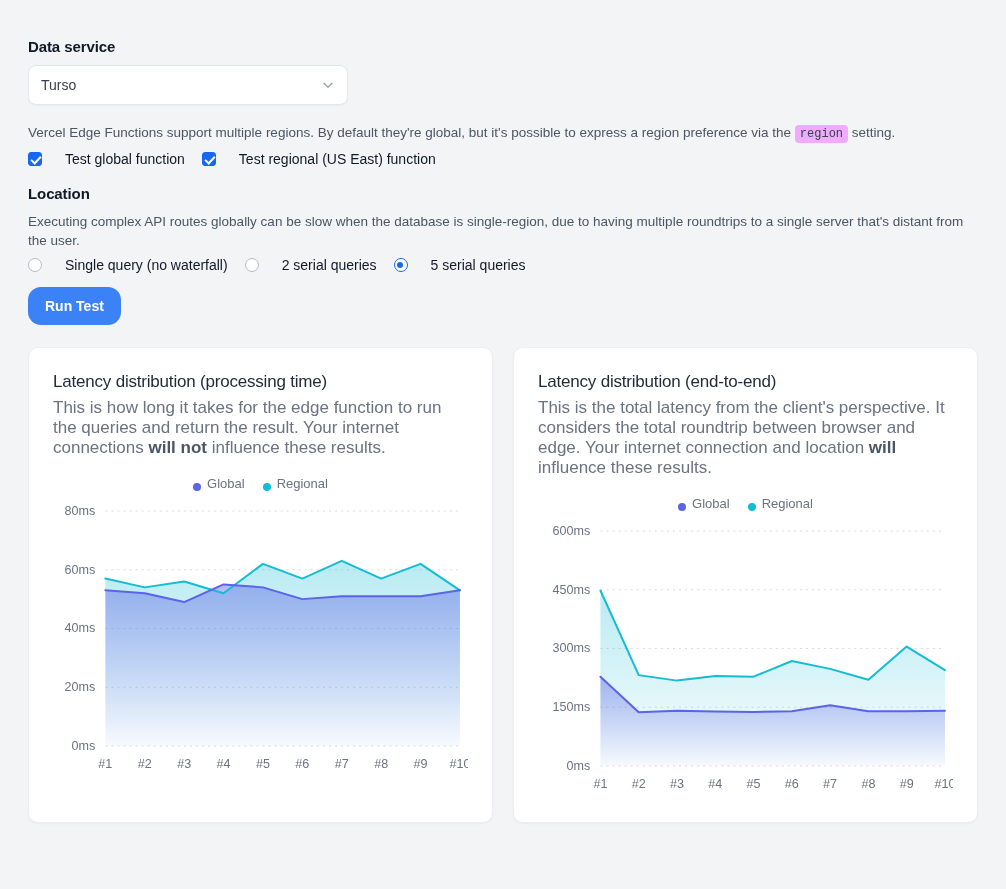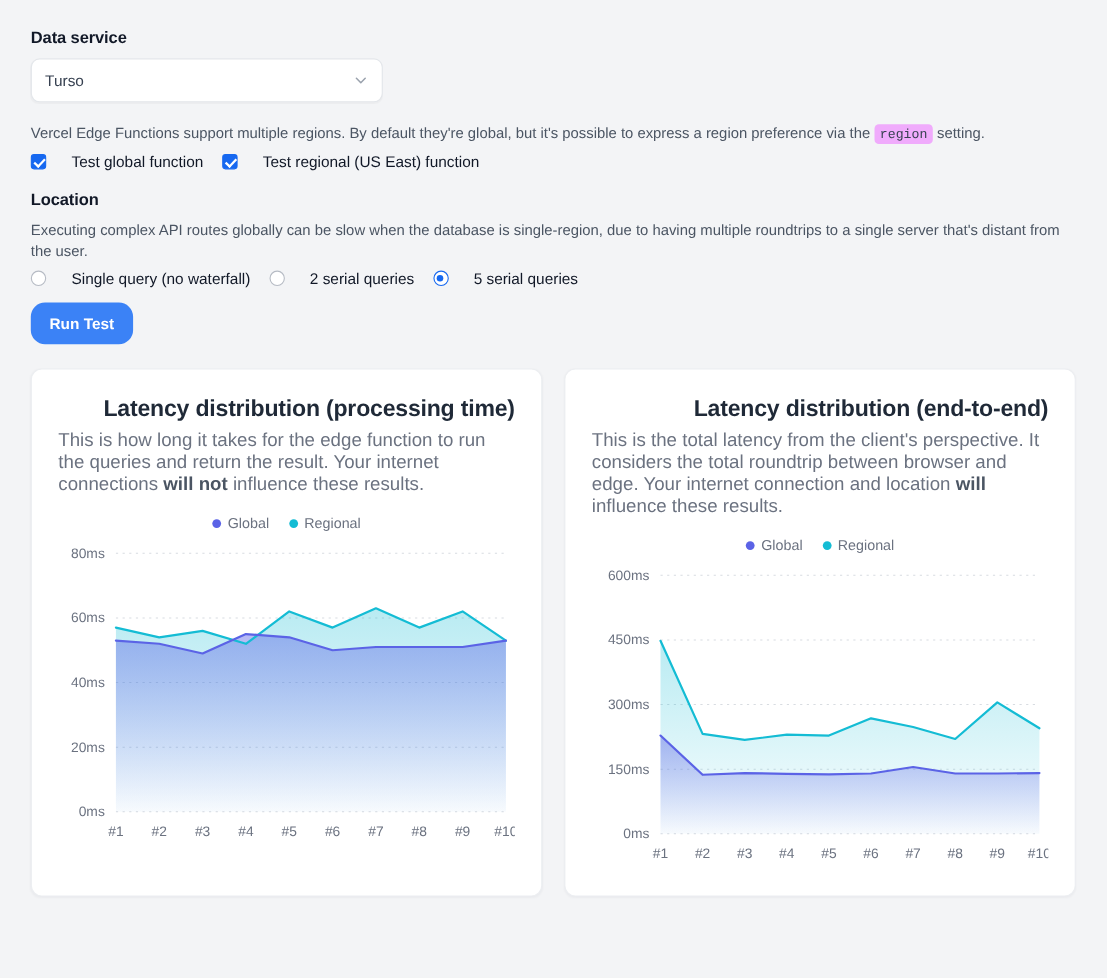--- a/index.html
+++ b/index.html
@@ -4,21 +4,21 @@
 <style>
   * { box-sizing: border-box; }
   html, body {
     margin: 0; padding: 0;
     width: 1006px; height: 889px;
     background: #f3f4f6;
     font-family: "Liberation Sans", sans-serif;
     color: #111827;
     overflow: hidden;
   }
-  .page { padding: 26px 28px 0 28px; width: 1006px; }
+  .page { padding: 38px 28px 0 28px; width: 1006px; }
 
   h3.section-title {
     font-size: 15px; font-weight: bold; margin: 0 0 10px 0;
     color: #111827; letter-spacing: -0.1px;
   }
   .section { margin-bottom: 18px; }
 
   
   .select-wrap { position: relative; width: 320px; }
   .select-box {
@@ -90,35 +90,35 @@
   
   .cards { display: flex; gap: 20px; margin-top: 22px; }
   .card {
     flex: 1 1 0; background: #ffffff;
     border: 1px solid #eceef1; border-radius: 10px;
     padding: 24px 24px 20px 24px;
     box-shadow: 0 1px 2px rgba(16,24,40,0.04);
     min-width: 0;
   }
   .card-title {
-    font-size: 21px; font-weight: bold; color: #1f2937;
-    margin: 0 0 6px 0; letter-spacing: -0.2px; text-align: right;
+    font-size: 17px; font-weight: normal; color: #1f2937;
+    margin: 0 0 6px 0; letter-spacing: -0.2px;
   }
   .card-desc {
     font-size: 17px; line-height: 20px; color: #6b7280;
     margin: 0;
   }
   .card-desc b { color: #4b5563; font-weight: bold; }
 
   
   .legend {
     display: flex; justify-content: center; align-items: center;
     gap: 18px; margin-top: 18px; margin-bottom: 2px;
   }
-  .legend-item { display: flex; align-items: center; gap: 6px; }
+  .legend-item { display: flex; align-items: flex-end; gap: 6px; }
   .legend-dot { width: 8px; height: 8px; border-radius: 50%; }
   .legend-label { font-size: 13px; color: #6b7280; }
 
   
   .chart-wrap { margin-top: 6px; }
   svg.chart { display: block; width: 100%; height: 285px; }
   .tick-text { font-family: "Liberation Sans", sans-serif; font-size: 12.5px; fill: #6b7280; }
   .xtick-text { font-family: "Liberation Sans", sans-serif; font-size: 12.5px; fill: #6b7280; }
 </style>
 </head>

